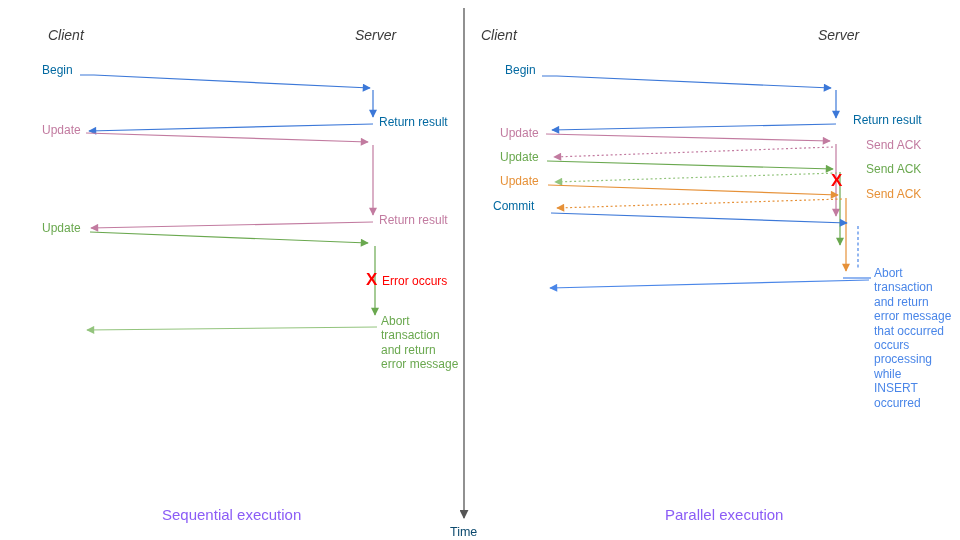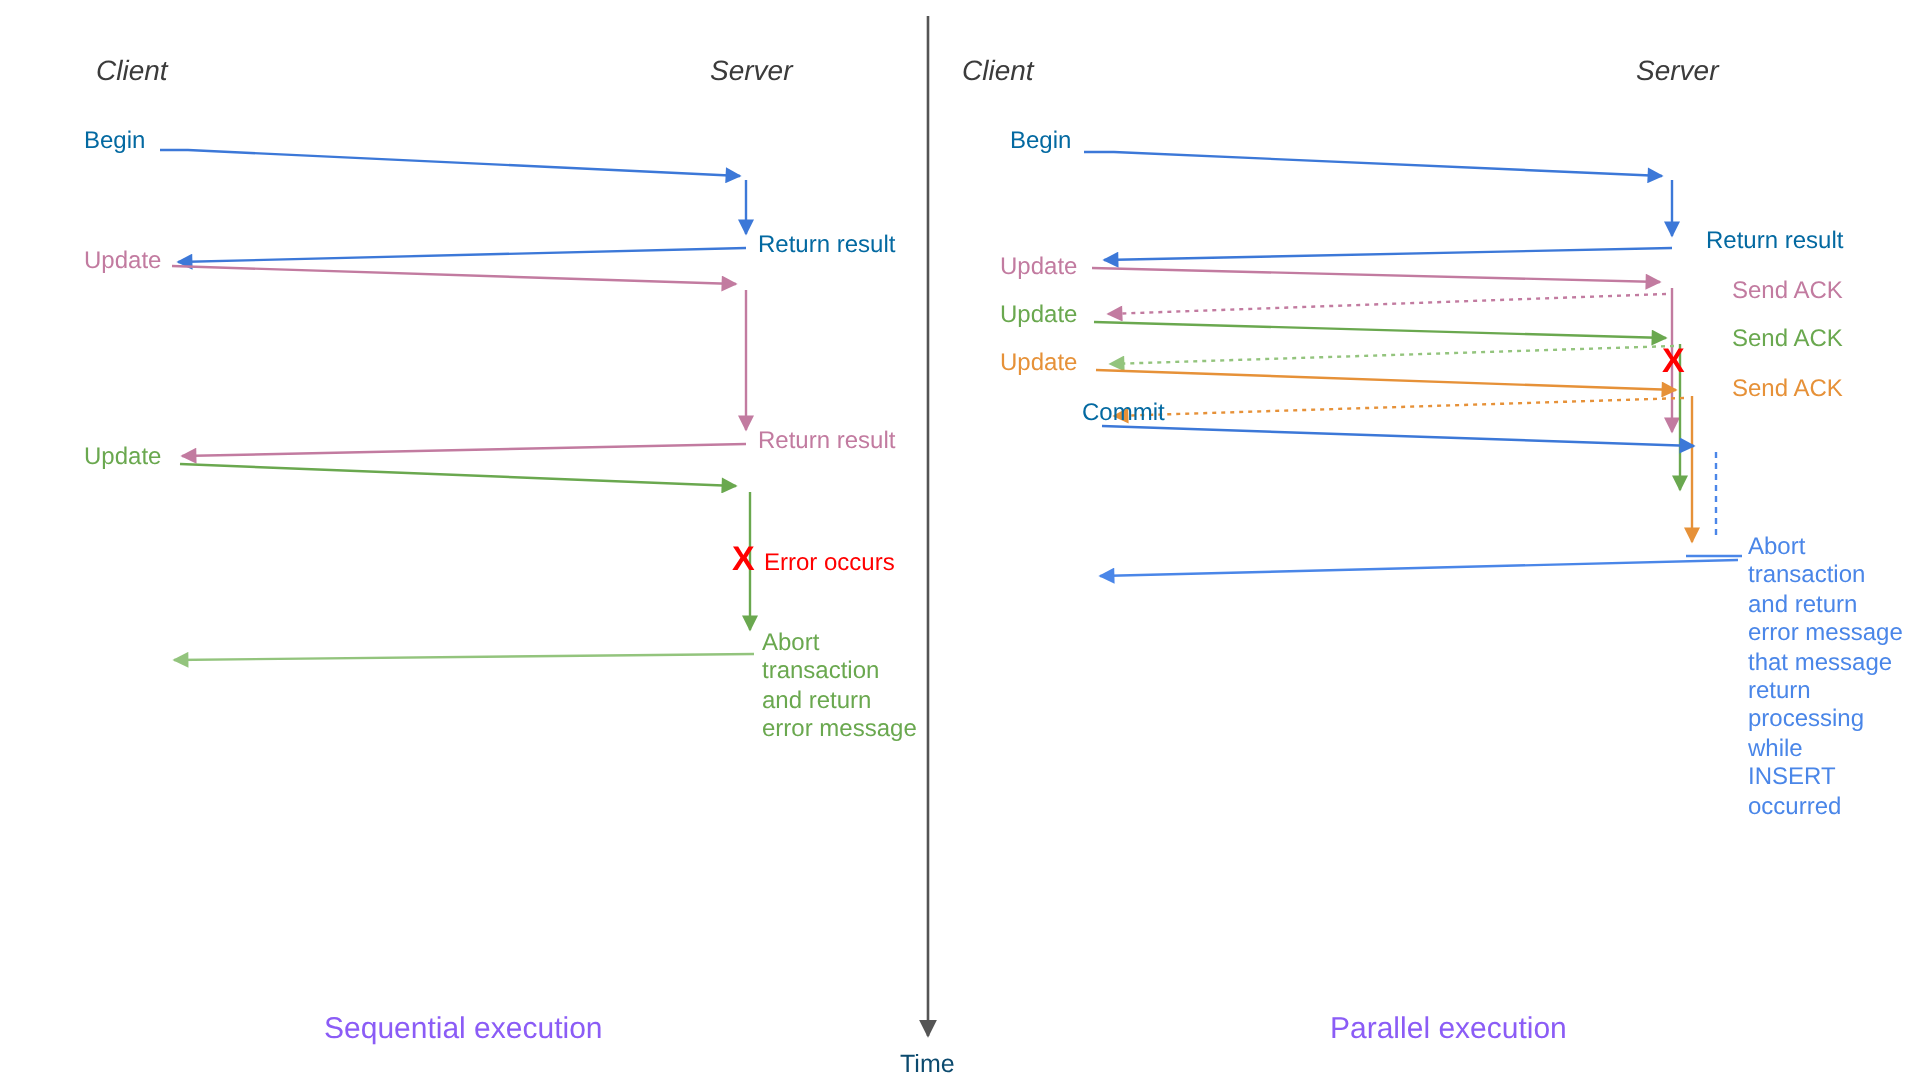--- a/index.html
+++ b/index.html
@@ -143,31 +143,31 @@
 
   <div class="lbl c-pink" style="left:500px; top:127px;">Update</div>
   <div class="lbl c-pink" style="left:866px; top:139px;">Send ACK</div>
 
   <div class="lbl c-green" style="left:500px; top:151px;">Update</div>
   <div class="lbl c-green" style="left:866px; top:163px;">Send ACK</div>
 
   <div class="lbl c-orange" style="left:500px; top:175px;">Update</div>
   <div class="lbl c-orange" style="left:866px; top:188px;">Send ACK</div>
 
-  <div class="lbl c-blue" style="left:493px; top:200px;margin-left:48px;">Commit</div>
+  <div class="lbl c-blue" style="left:493px; top:200px;">Commit</div>
 
   <div class="xmark" style="left:831px; top:173px;">X</div>
 
   <div class="lbl c-blue-l multiline" style="left:874px; top:266px;">
     <div>Abort</div>
     <div>transaction</div>
     <div>and return</div>
     <div>error message</div>
-    <div>that message</div>
-    <div>return</div>
+    <div>that occurred</div>
+    <div>occurs</div>
     <div>processing</div>
     <div>while</div>
     <div>INSERT</div>
     <div>occurred</div>
   </div>
 
   <div class="caption" style="left:665px; top:506px;">Parallel execution</div>
 
   <div class="lbl c-black" style="left:450px; top:526px; font-size:12.5px;">Time</div>
 

